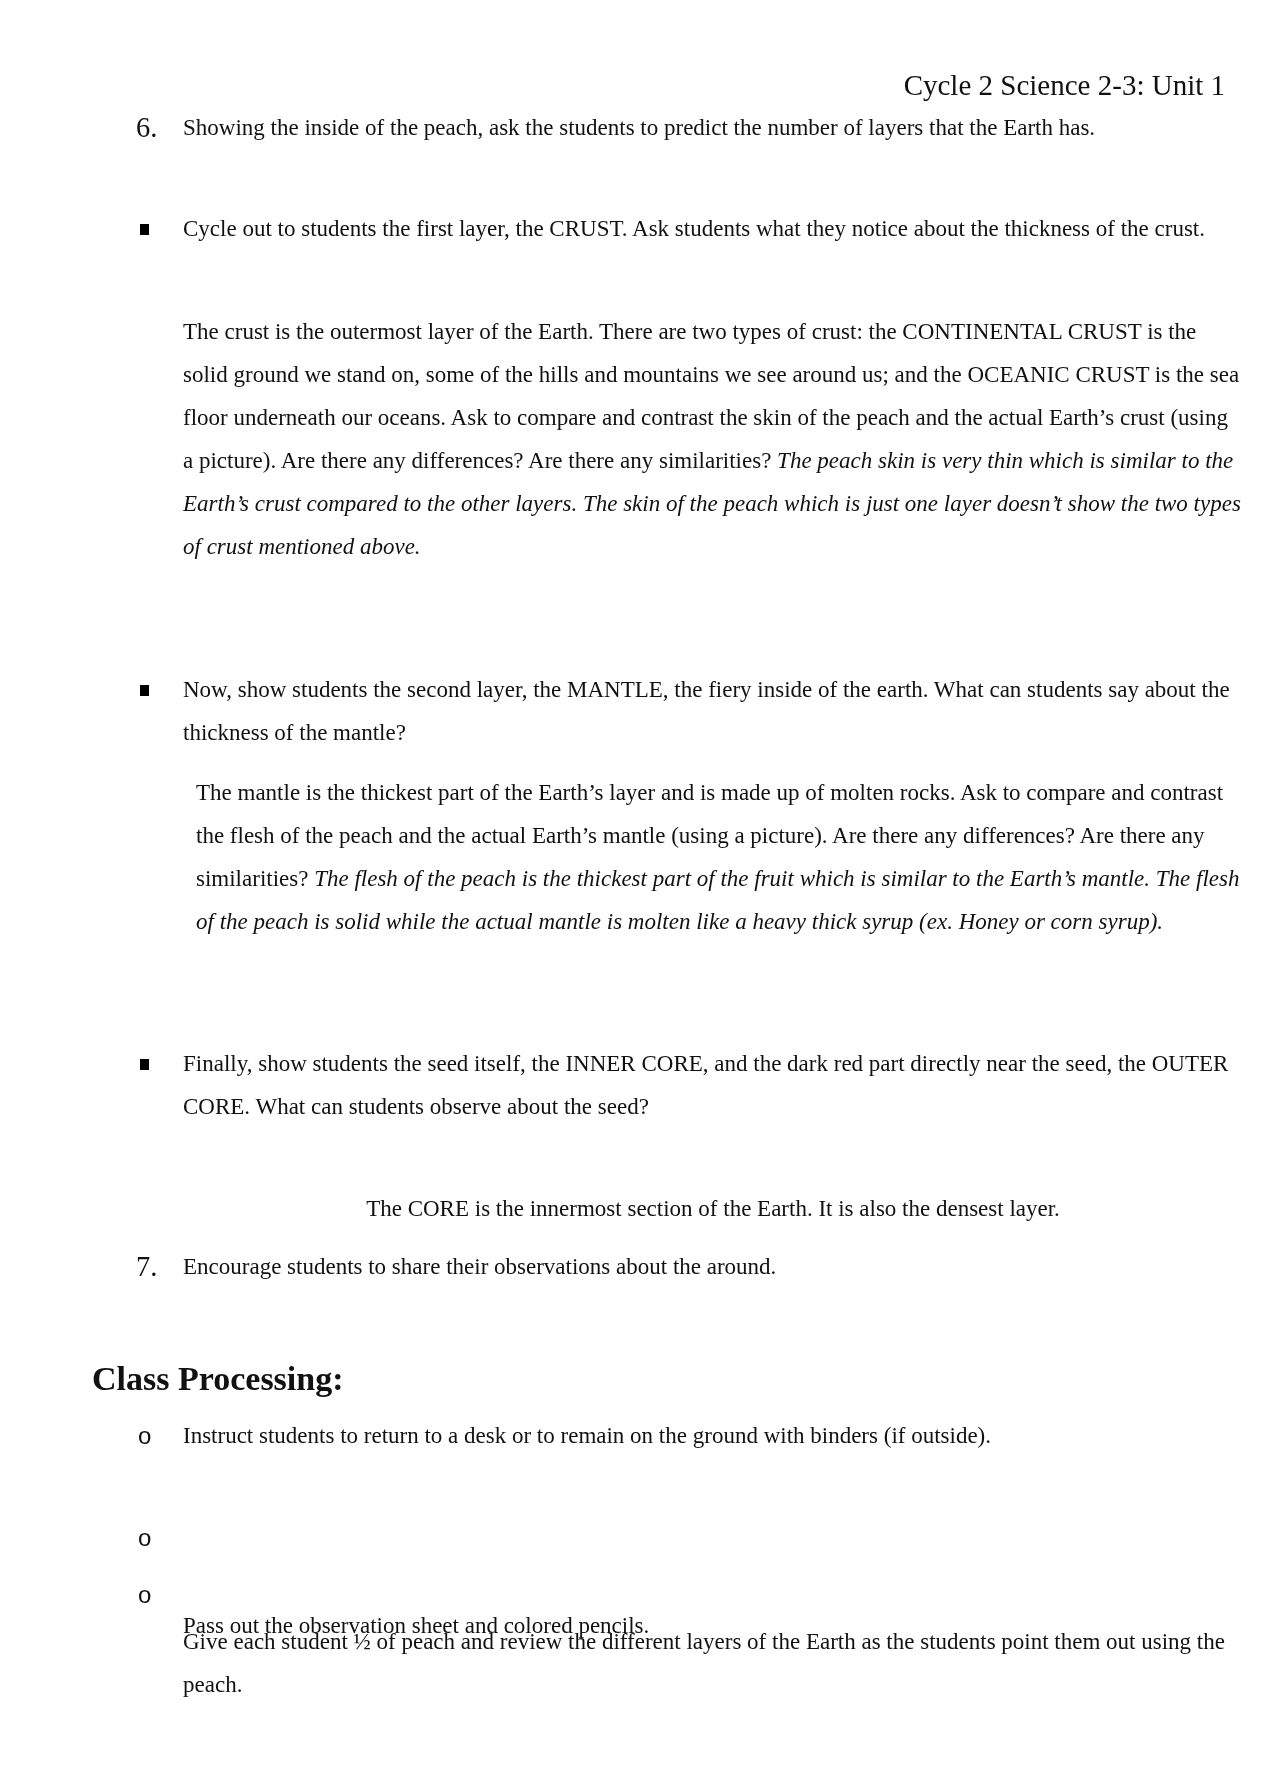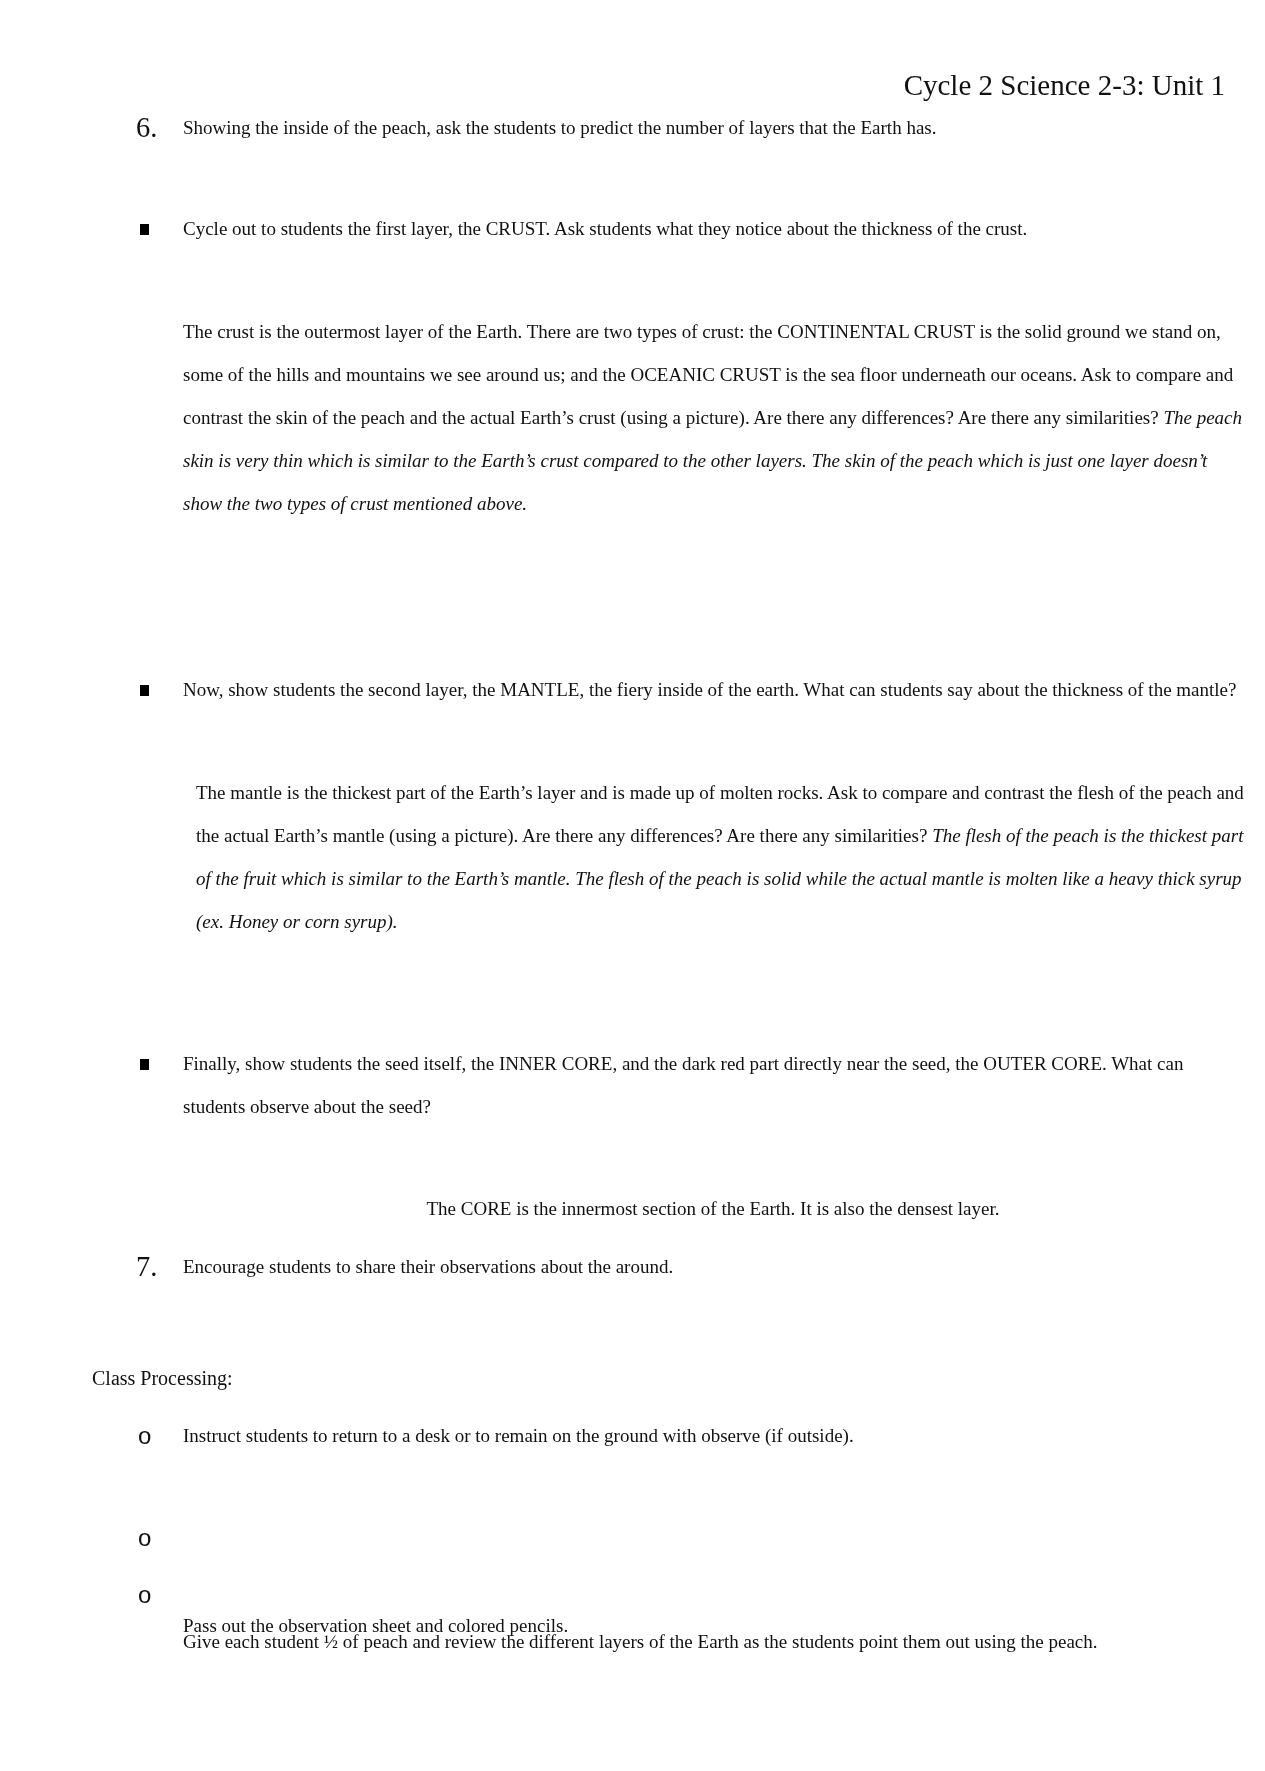--- a/index.html
+++ b/index.html
@@ -8,37 +8,37 @@
       font-family: "Liberation Serif", "DejaVu Serif", serif;
       color: #111111;
     }
     .header {
       position: absolute; top: 70px; right: 40px;
       font-size: 29px; line-height: 30px;
     }
     .page { position: absolute; left: 0; top: 0; width: 1265px; }
     .item {
       position: absolute; left: 183px; width: 1060px;
-      font-size: 19px; line-height: 43px;
+      font-size: 23px; line-height: 43px;
     }
     .marker {
       position: absolute; left: 136px;
       font-size: 28.5px; line-height: 43px;
     }
     .square {
       position: absolute; left: 140px; width: 9px; height: 11px; background: #000;
     }
     .circle-bullet {
       position: absolute; left: 138px; font-size: 24px; line-height: 43px;
       font-family: "Liberation Sans", sans-serif;
     }
     .it { font-style: italic; }
     .heading {
-      position: absolute; left: 92px; font-weight: normal;
-      font-size: 20px; line-height: 43px;
+      position: absolute; left: 92px; font-weight: bold;
+      font-size: 34px; line-height: 43px;
     }
   </style>
 </head>
 <body>
 
 <div class="page">
   <div class="header">Cycle 2 Science 2-3: Unit 1</div>
 
   <div class="marker" style="top:106px;">6.</div>
   <div class="item" style="top:106px;">Showing the inside of the peach, ask the students to predict the number of layers that the Earth has.</div>
@@ -58,20 +58,20 @@
   <div class="square" style="top:1059px;"></div>
   <div class="item" style="top:1042px;">Finally, show students the seed itself, the INNER CORE, and the dark red part directly near the seed, the OUTER CORE.   What can students observe about the seed?</div>
   <div class="item" style="top:1187px;text-align:center;">The CORE is the innermost section of the Earth.  It is also the densest layer.</div>
 
   <div class="marker" style="top:1245px;">7.</div>
   <div class="item" style="top:1245px;">Encourage students to share their observations about the around.</div>
 
   <div class="heading" style="top:1357px;">Class Processing:</div>
 
   <div class="circle-bullet" style="top:1414px;">o</div>
-  <div class="item" style="top:1414px;"> Instruct students to return to a desk or to remain on the ground with observe (if outside).</div>
+  <div class="item" style="top:1414px;"> Instruct students to return to a desk or to remain on the ground with binders (if outside).</div>
 
   <div class="circle-bullet" style="top:1516px;">o</div>
   <div class="item" style="top:1604px;">Pass out the observation sheet and colored pencils.</div>
 
   <div class="circle-bullet" style="top:1573px;">o</div>
   <div class="item" style="top:1573px;margin-top:47px;">Give each student  ½ of peach and review the different layers of the Earth as the students point them out using the peach.</div>
 </div>
 
 </body></html>

